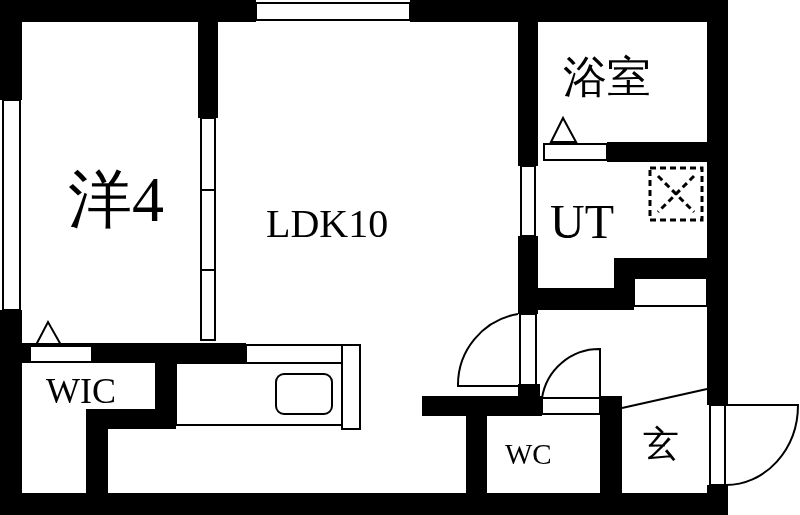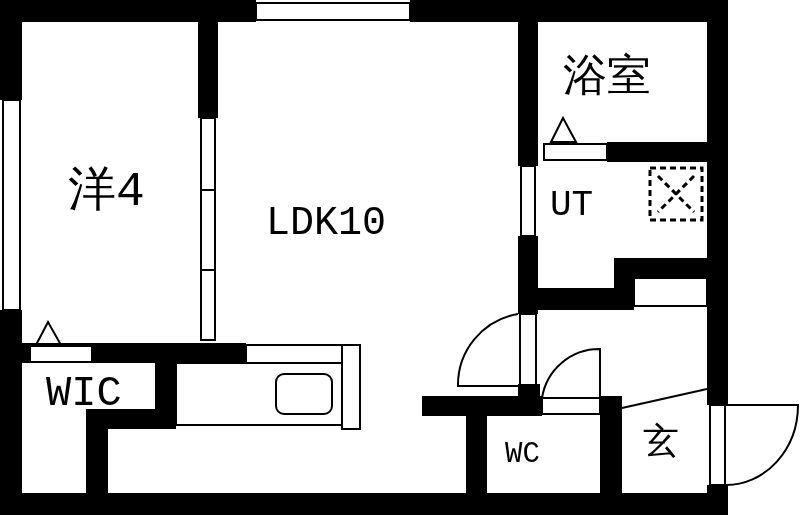--- a/index.html
+++ b/index.html
@@ -2,26 +2,26 @@
 <html><head>
   <meta charset="utf-8">
   <style>
     html, body { margin: 0; padding: 0; background: #ffffff; }
     body { width: 800px; height: 515px; overflow: hidden; position: relative; }
     #plan { position: absolute; left: 0; top: 0; width: 800px; height: 515px; }
     .wall { fill: #000000; }
     .thin { fill: #ffffff; stroke: #000000; stroke-width: 2; }
     .line { fill: none; stroke: #000000; stroke-width: 2; }
     .dash { fill: none; stroke: #000000; stroke-width: 3; stroke-dasharray: 6 4; }
-    .lbl { position: absolute; color: #000; font-family: Liberation Mono, monospace; line-height: 1; white-space: nowrap; text-align: center; }
-    #lbl-yo { left: 68px; top: 168px; font-size: 48px; }
+    .lbl { position: absolute; color: #000; font-family: Liberation Serif, serif; line-height: 1; white-space: nowrap; text-align: center; }
+    #lbl-yo { left: 68px; top: 168px; font-size: 64px; }
     #lbl-ldk { left: 266px; top: 204px; font-size: 40px; }
     #lbl-bath { left: 563px; top: 56px; font-size: 44px; }
-    #lbl-ut { left: 550px; top: 188px; font-size: 36px; }
-    #lbl-wic { left: 46px; top: 373px; font-size: 42px; }
+    #lbl-ut { left: 550px; top: 198px; font-size: 48px; }
+    #lbl-wic { left: 46px; top: 373px; font-size: 36px; }
     #lbl-wc { left: 505px; top: 440px; font-size: 29px; }
     #lbl-genkan { left: 643px; top: 426px; font-size: 36px; }
   </style>
 </head>
 <body>
 
 <svg id="plan" viewBox="0 0 800 515" xmlns="http://www.w3.org/2000/svg">
 
   <rect class="wall" x="0" y="0" width="256" height="22"></rect>
   <rect class="wall" x="410" y="0" width="318" height="22"></rect>

